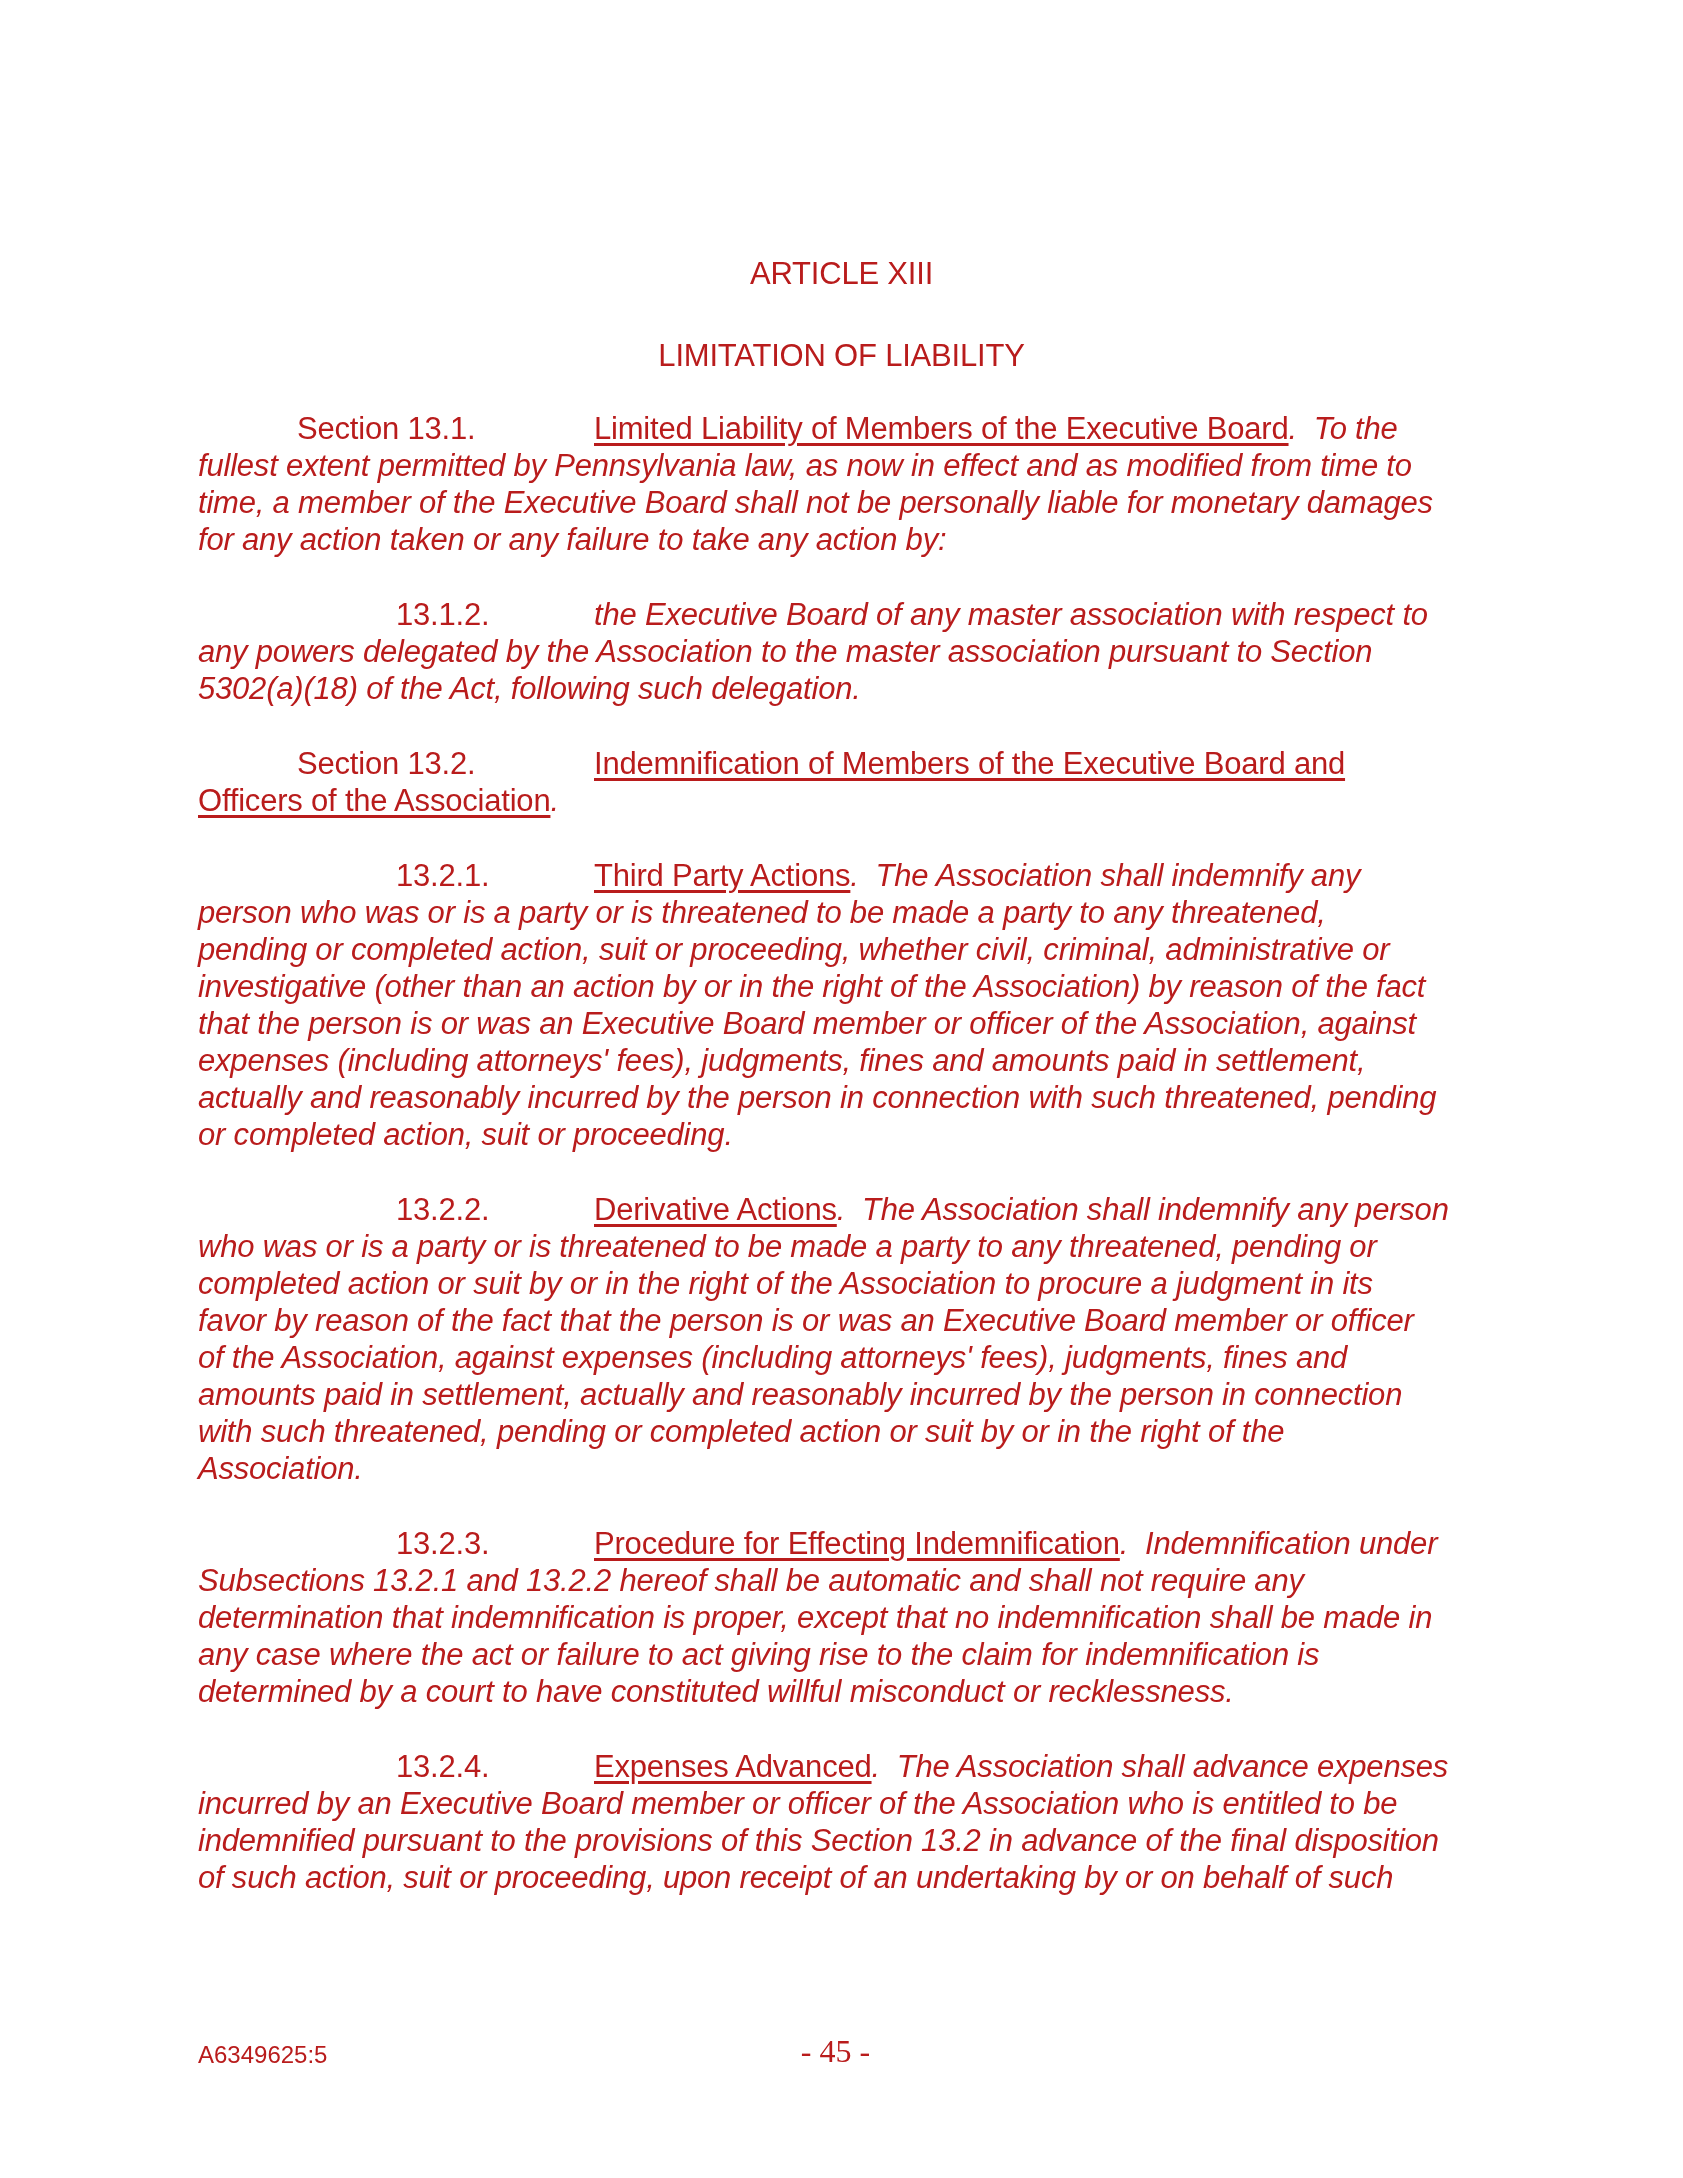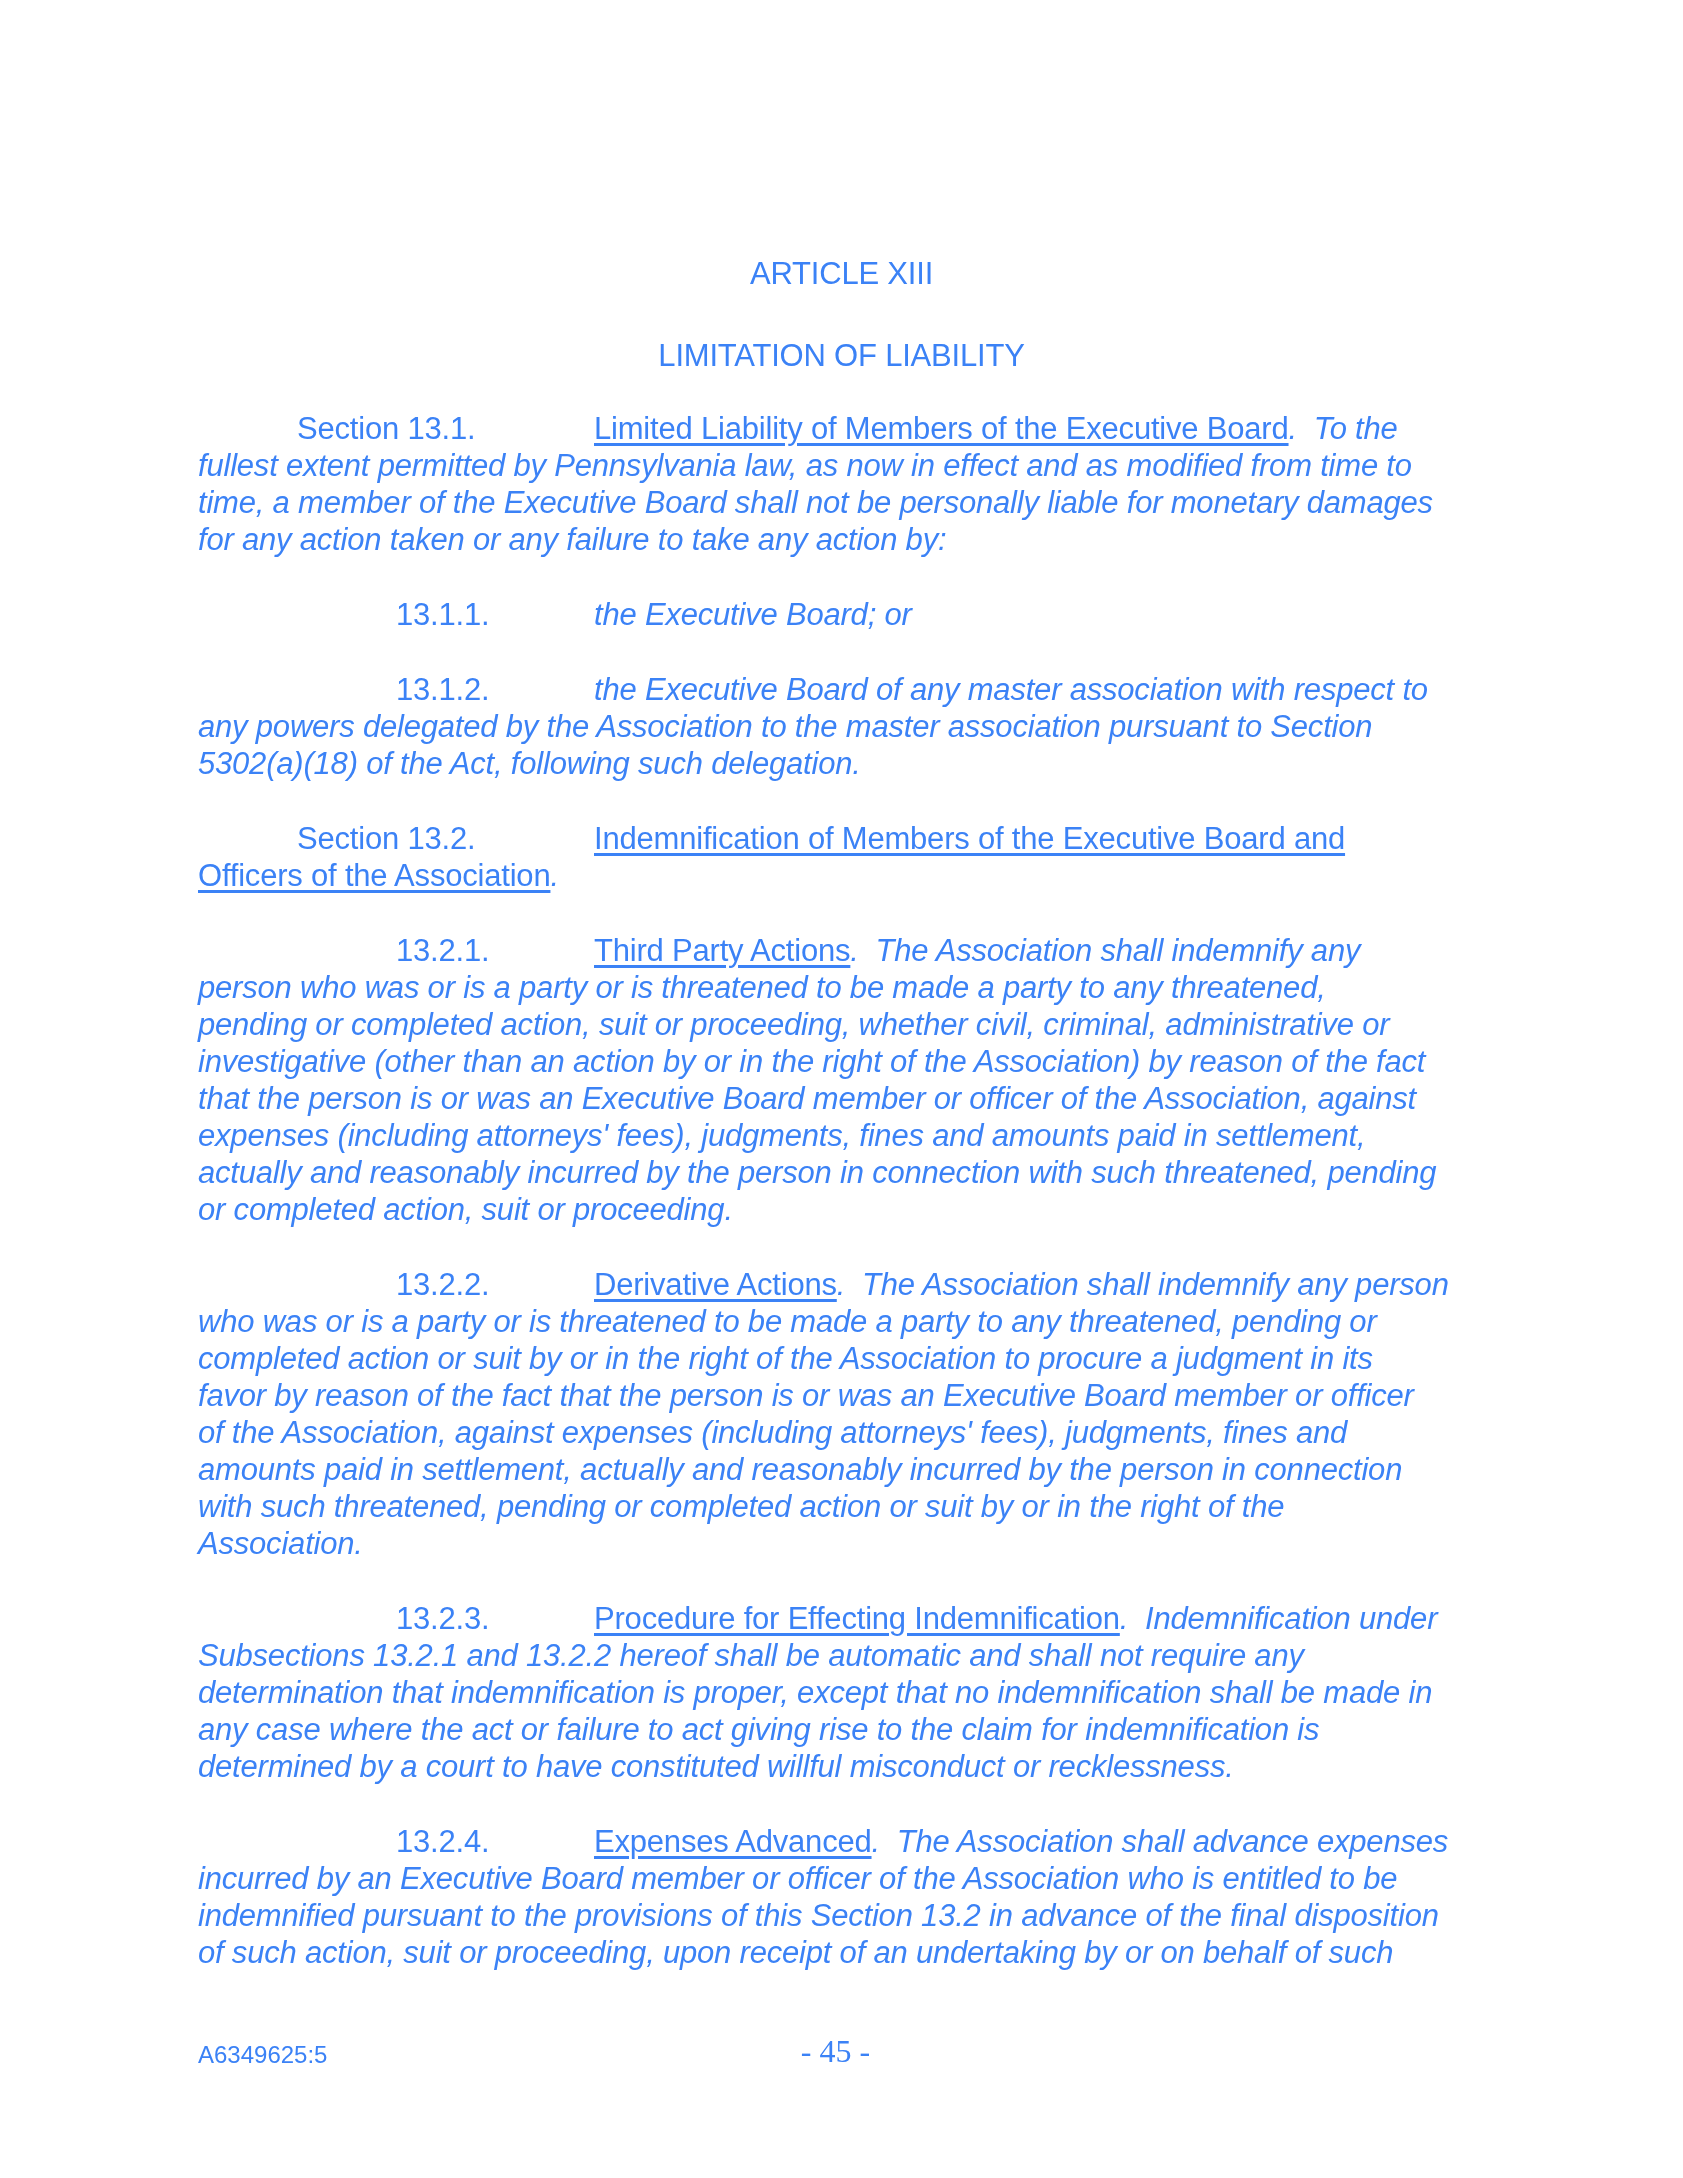--- a/index.html
+++ b/index.html
@@ -6,21 +6,21 @@
     margin: 0;
     padding: 0;
     background: #ffffff;
   }
   .page {
     position: relative;
     width: 1683px;
     height: 2178px;
     margin: 0 auto;
     background: #ffffff;
-    color: #3b82f6;
+    color: #b91c1c;
     font-family: "Liberation Sans", "DejaVu Sans", sans-serif;
     box-sizing: border-box;
     padding: 255px 198px 0 198px;
     overflow: hidden;
   }
   .doc-title {
     text-align: center;
     font-size: 31px;
     line-height: 37px;
     font-weight: normal;
@@ -84,21 +84,20 @@
 <div class="page">
 
   <div class="doc-title">ARTICLE XIII</div>
   <div class="doc-subtitle">LIMITATION OF LIABILITY</div>
 
   <p class="para"><span class="tab sec">Section 13.1.</span><span class="hd">Limited Liability of Members of the Executive Board</span><span class="bd">.  To the
 fullest extent permitted by Pennsylvania law, as now in effect and as modified from time to
 time, a member of the Executive Board shall not be personally liable for monetary damages
 for any action taken or any failure to take any action by:</span></p>
 
-  <p class="para"><span class="tab sub">13.1.1.</span><span class="bd">the Executive Board; or</span></p>
 
   <p class="para"><span class="tab sub">13.1.2.</span><span class="bd">the Executive Board of any master association with respect to
 any powers delegated by the Association to the master association pursuant to Section
 5302(a)(18) of the Act, following such delegation.</span></p>
 
   <p class="para"><span class="tab sec">Section 13.2.</span><span class="hd">Indemnification of Members of the Executive Board and
 Officers of the Association</span><span class="bd">.</span></p>
 
   <p class="para"><span class="tab sub">13.2.1.</span><span class="hd">Third Party Actions</span><span class="bd">.  The Association shall indemnify any
 person who was or is a party or is threatened to be made a party to any threatened,

